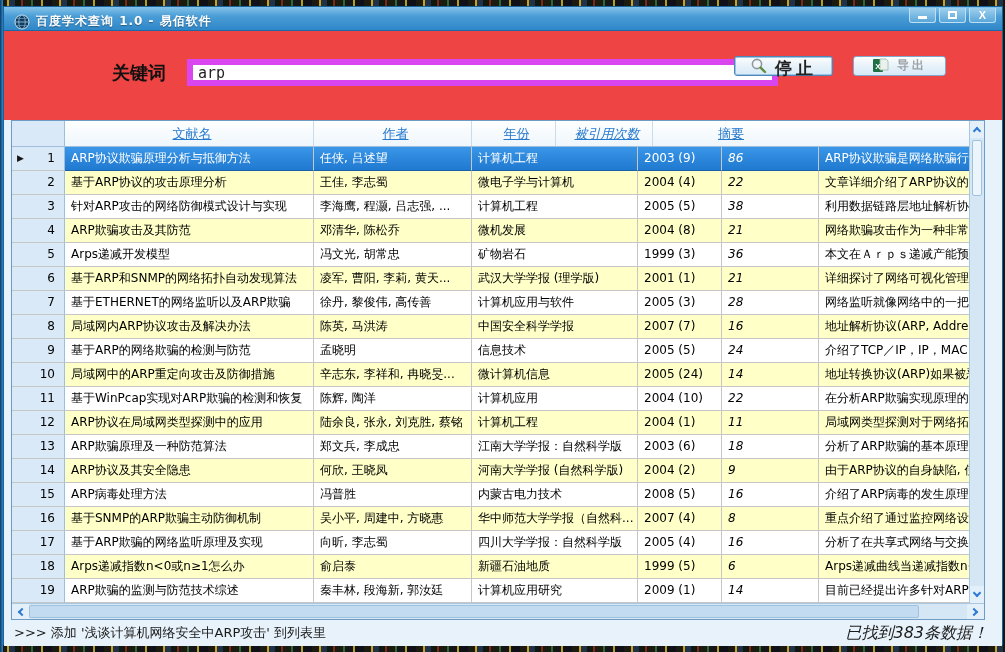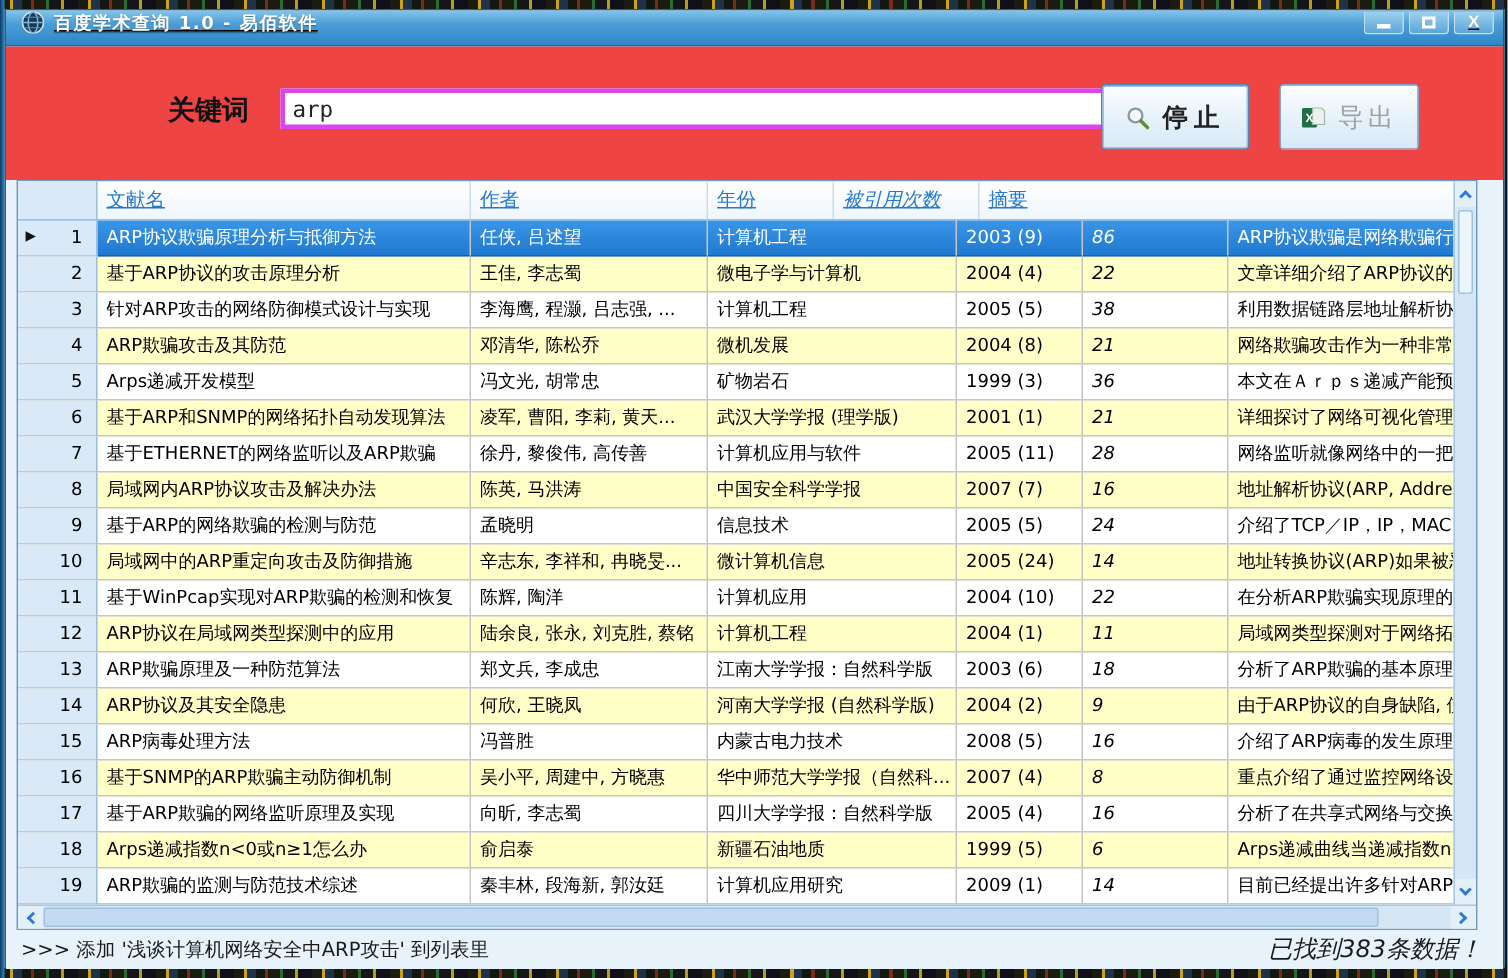--- a/index.html
+++ b/index.html
@@ -12,58 +12,58 @@
       #1b1b12 0 7px, #caa21a 7px 9px, #20324a 9px 15px, #101810 15px 21px,
       #7a2a16 21px 23px, #1b1b12 23px 31px, #2a6a33 31px 33px, #15151a 33px 41px,
       #b0a020 41px 43px, #101018 43px 52px); }
   .left-sliver { position:absolute; left:0; top:0; width:3px; height:652px;
     background:linear-gradient(90deg,#0c3a60,#2f88cc); }
 
   .window { position:absolute; left:3px; top:6px; width:1000px; height:639px;
     border:1px solid #16639e; background:#e7f2fb; }
 
   
-  .titlebar { height:24px; display:flex; align-items:flex-start;
+  .titlebar { height:24px; display:flex; align-items:flex-end;
     background:linear-gradient(180deg,#85c4ea 0%,#4a9dd6 40%,#2f87c8 100%);
-    border-bottom:1px solid #1a6aa8; padding:0 6px;text-decoration:underline; }
+    border-bottom:1px solid #1a6aa8; padding:0 6px; }
   .app-icon { width:16px; height:16px; margin:0 6px 0 4px; flex:0 0 auto; }
   .title-text { color:#ffffff; font-weight:bold; font-size:12px; letter-spacing:1px;
     text-shadow:0 1px 1px rgba(0,0,0,.35); flex:1 1 auto; }
   .win-controls { display:flex; gap:3px; align-self:flex-start; margin-top:1px; }
   .win-btn { width:27px; height:15px; background:linear-gradient(180deg,#9fd0ee,#5aa6da);
     border:1px solid #bcdff4; border-top:none; border-radius:0 0 3px 3px;
     display:flex; align-items:center; justify-content:center; cursor:pointer; }
   .glyph-min { width:9px; height:3px; background:#fff; margin-top:5px; }
   .glyph-max { width:9px; height:8px; border:2px solid #fff; }
   .glyph-close { color:#fff; font-size:11px; font-weight:bold; line-height:1;
     font-family:"Liberation Sans",sans-serif; }
 
   
   .searchband { position:relative; height:89px; background:#ef4444; }
   .kw-label { position:absolute; left:108px; top:30px; font-size:18px; font-weight:bold; color:#111; }
   .kw-input { position:absolute; left:183px; top:28px; width:591px; height:27px;
-    border:3px solid #d946ef; background:#fff; padding:2px 5px;
+    border:6px solid #d946ef; background:#fff; padding:2px 5px;
     font-family:"DejaVu Sans Mono","Liberation Mono",monospace; font-size:15px; color:#222; }
-  .btn { position:absolute; top:25px; height:44px; display:flex; align-items:center;
+  .btn { position:absolute; top:25px; height:20px; display:flex; 
     justify-content:center; gap:8px; border:1px solid #7fa8cc; border-radius:3px;
     background:linear-gradient(180deg,#fdfefe 0%,#e9f3fa 45%,#d7e9f7 100%); cursor:pointer; }
   .btn-stop { left:730px; width:99px; box-shadow:0 0 0 1px #9cc4e4 inset; border-color:#4d86b8; }
   .btn-stop .btn-label { font-size:17px; font-weight:bold; color:#222; letter-spacing:4px; }
   .btn-export { left:849px; width:93px; }
-  .btn-export .btn-label { font-size:17px; font-weight:normal; color:#9aa0a6; letter-spacing:3px; }
+  .btn-export .btn-label { font-size:12px; font-weight:bold; color:#9aa0a6; letter-spacing:3px; }
   .btn svg { flex:0 0 auto; }
 
   
   .tablewrap { margin-left:7px; width:974px; border:1px solid #6f9cc4; background:#fff; }
   .grid-main { display:flex; }
   .grid-cols { width:957px; }
   .hrow { display:flex; height:26px; background:linear-gradient(180deg,#ffffff,#eef6fc);
     border-bottom:1px solid #9ebedb; }
   .hcell { font-size:13px; color:#2779ce; text-decoration:underline; line-height:25px;
-    padding-left:6px; border-right:1px solid #cadcec; overflow:hidden; white-space:nowrap; cursor:pointer; }
+    padding-left:6px; border-right:1px solid #cadcec; overflow:hidden; white-space:nowrap; cursor:pointer;text-align:center; }
   .hcell.blank { cursor:default; }
   .trow { display:flex; height:24px; background:#fff; cursor:pointer; }
   .trow.zebra { background:#ffffc8; }
   .trow.selected { background:linear-gradient(180deg,#3a96e8,#1e78cf); }
   .trow.selected .cell { color:#fff; border-bottom-color:#1b5fa6; }
   .cell { font-size:12px; color:#000; line-height:23px; padding:0 3px 0 6px;
     border-right:1px solid #c6c6c6; border-bottom:1px solid #c6c6c6;
     overflow:hidden; white-space:nowrap; }
   .c-num  { width:53px; background:#d9e9f7 !important; border-right:1px solid #9ebedb;
     color:#000 !important; text-align:right; padding-right:9px; position:relative; }
@@ -216,21 +216,21 @@
                 <div class="cell c-journal">武汉大学学报 (理学版)</div>
                 <div class="cell c-year">2001 (1)</div>
                 <div class="cell c-cites">21</div>
                 <div class="cell c-abs">详细探讨了网络可视化管理的核</div>
               </div>
               <div class="trow">
                 <div class="cell c-num">7</div>
                 <div class="cell c-title">基于ETHERNET的网络监听以及ARP欺骗</div>
                 <div class="cell c-authors">徐丹, 黎俊伟, 高传善</div>
                 <div class="cell c-journal">计算机应用与软件</div>
-                <div class="cell c-year">2005 (11)</div>
+                <div class="cell c-year">2005 (3)</div>
                 <div class="cell c-cites">28</div>
                 <div class="cell c-abs">网络监听就像网络中的一把双刃</div>
               </div>
               <div class="trow zebra">
                 <div class="cell c-num">8</div>
                 <div class="cell c-title">局域网内ARP协议攻击及解决办法</div>
                 <div class="cell c-authors">陈英, 马洪涛</div>
                 <div class="cell c-journal">中国安全科学学报</div>
                 <div class="cell c-year">2007 (7)</div>
                 <div class="cell c-cites">16</div>

